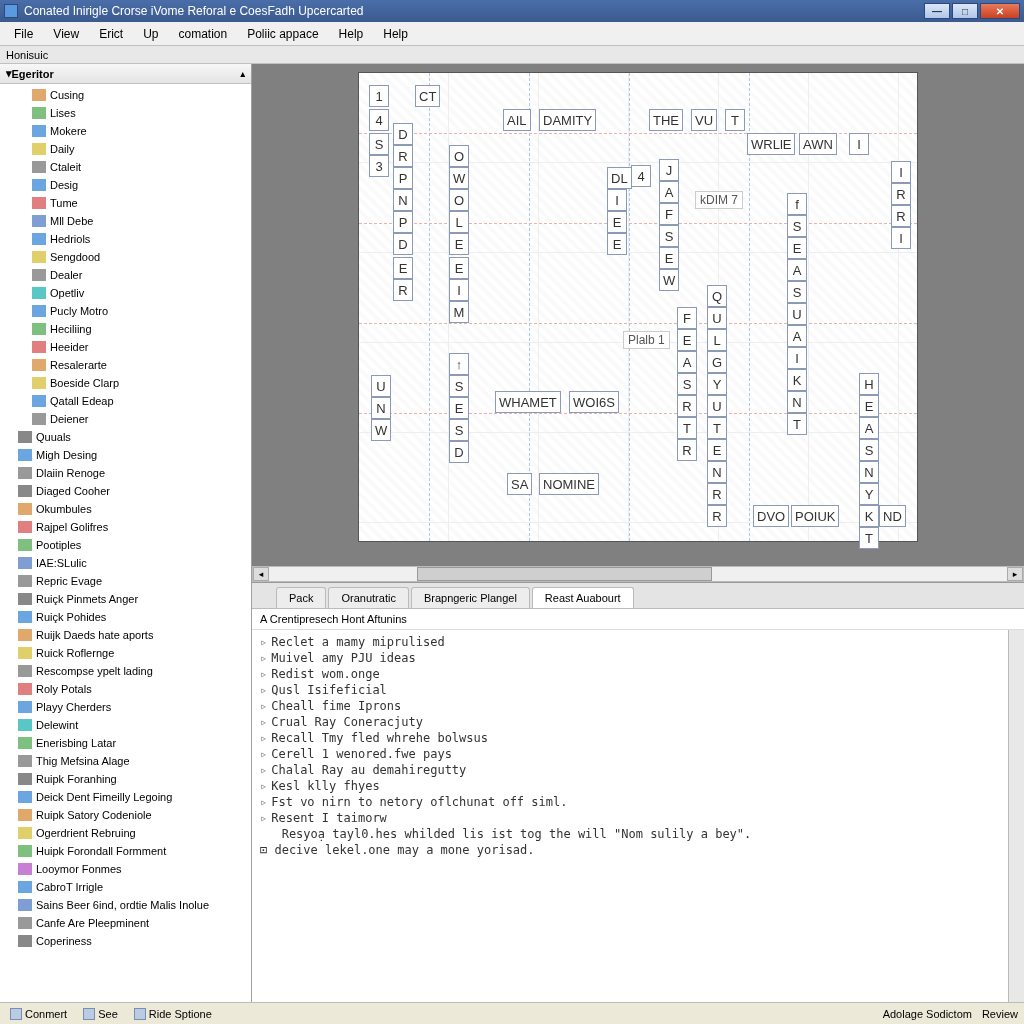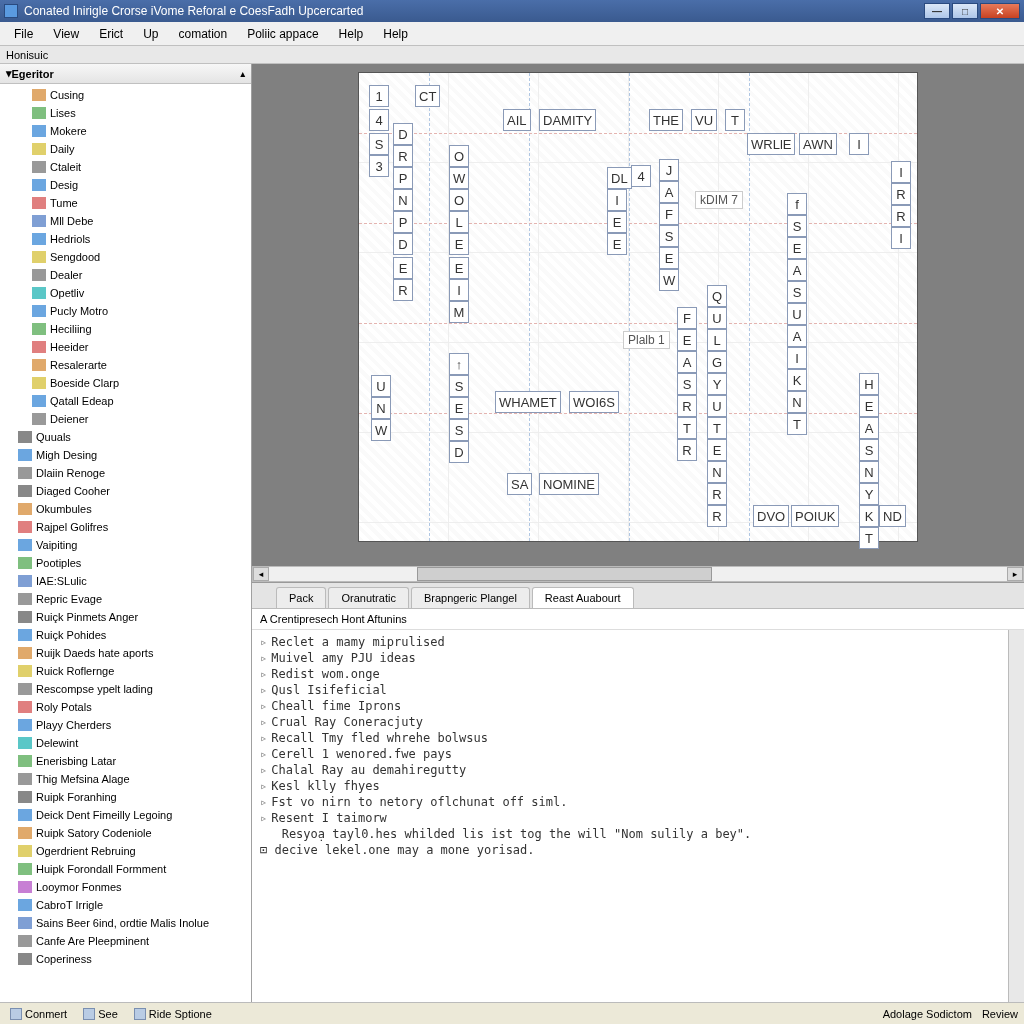--- a/index.html
+++ b/index.html
@@ -185,24 +185,20 @@
           <span class="ico ic-f"></span>
           <span>Diaged Cooher</span>
         </div>
         <div class="tree-item">
           <span class="ico ic-c"></span>
           <span>Okumbules</span>
         </div>
         <div class="tree-item">
           <span class="ico ic-h"></span>
           <span>Rajpel Golifres</span>
-        </div>
-        <div class="tree-item">
-          <span class="ico ic-b"></span>
-          <span>Vaipiting</span>
         </div>
         <div class="tree-item">
           <span class="ico ic-a"></span>
           <span>Pootiples</span>
         </div>
         <div class="tree-item">
           <span class="ico ic-j"></span>
           <span>IAE:SLulic</span>
         </div>
         <div class="tree-item">

